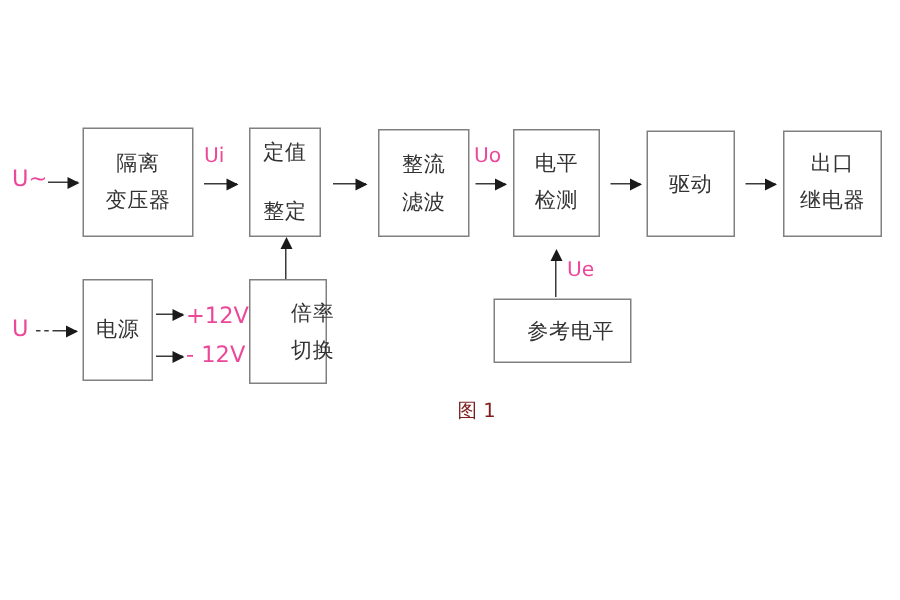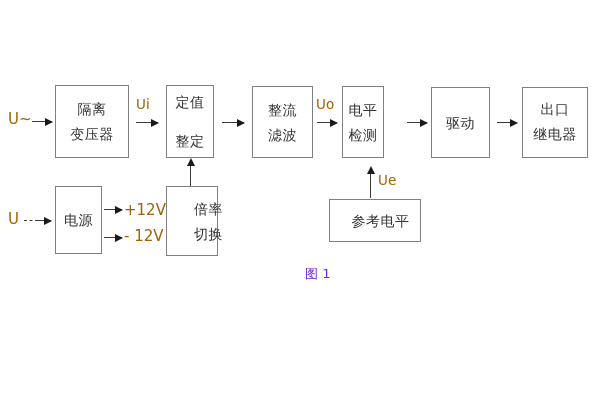--- a/index.html
+++ b/index.html
@@ -36,21 +36,21 @@
   .blk .ln {
     display: block;
     white-space: nowrap;
   }
   .blk .ln + .ln {
     margin-top: 11px;
   }
   .lbl {
     position: absolute;
     font-size: 13.5px;
-    color: #a16207;
+    color: #ec4899;
     white-space: nowrap;
     line-height: 1;
   }
   .lbl.big {
     font-size: 15px;
   }
   
   .harrow {
     position: absolute;
     height: 1px;
@@ -86,21 +86,21 @@
     top: -7px;
     width: 0;
     height: 0;
     border-left: 4px solid transparent;
     border-right: 4px solid transparent;
     border-bottom: 8px solid #1a1a1a;
   }
   #caption {
     position: absolute;
     font-size: 13px;
-    color: #6d28d9;
+    color: #7f1d1d;
     white-space: nowrap;
   }
 </style>
 </head>
 <body>
 
 <div id="diagram">
 
   <div class="lbl big" style="left:8px; top:112px;">U~</div>
   <div class="harrow" style="left:32px; top:121px; width:20px;"></div>
@@ -121,21 +121,21 @@
   <div class="harrow" style="left:222px; top:122px; width:22px;"></div>
 
   <div class="blk" style="left:252px; top:86px; width:61px; height:72px;">
     <span class="ln">整流</span>
     <span class="ln">滤波</span>
   </div>
 
   <div class="lbl" style="left:316px; top:98px;">Uo</div>
   <div class="harrow" style="left:317px; top:122px; width:20px;"></div>
 
-  <div class="blk" style="left:342px; top:86px; width:42px; height:72px;">
+  <div class="blk" style="left:342px; top:86px; width:58px; height:72px;font-family:Liberation Mono, monospace;">
     <span class="ln">电平</span>
     <span class="ln">检测</span>
   </div>
 
   <div class="harrow" style="left:407px; top:122px; width:20px;"></div>
 
   <div class="blk" style="left:431px; top:87px; width:59px; height:71px;">
     <span class="ln">驱动</span>
   </div>
 

